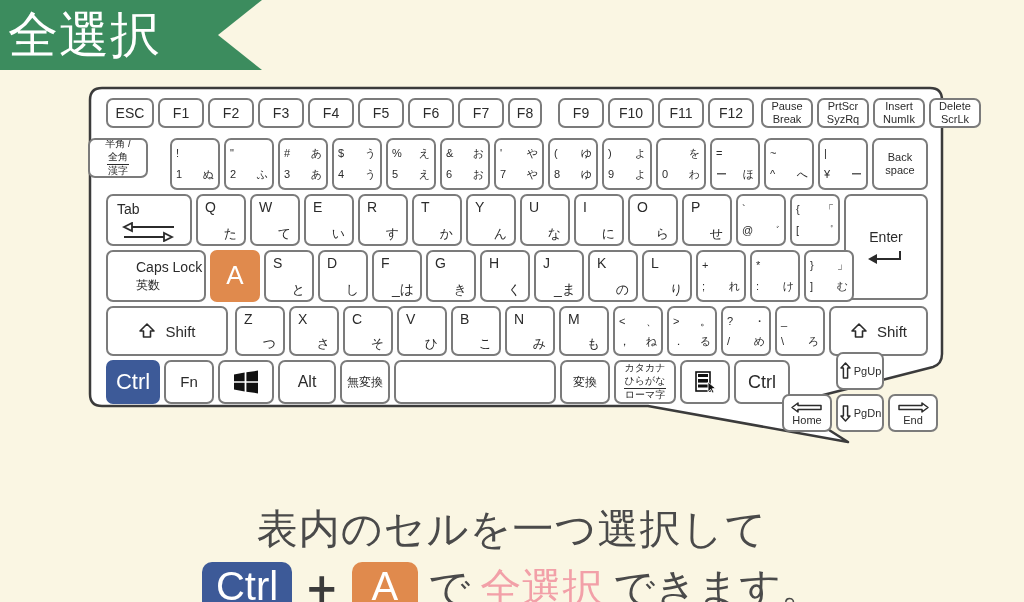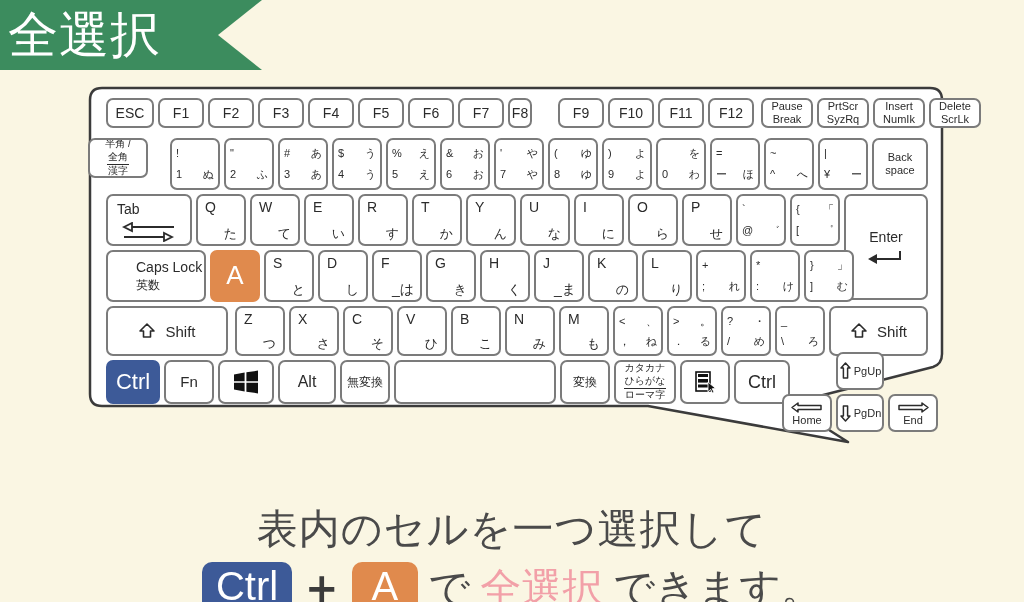--- a/index.html
+++ b/index.html
@@ -316,21 +316,21 @@
       </div>
     <div class="key" style="left:270px; top:12px; width:46px; height:30px;">
       <span class="lbl-center fs14">F5</span>
       </div>
     <div class="key" style="left:320px; top:12px; width:46px; height:30px;">
       <span class="lbl-center fs14">F6</span>
       </div>
     <div class="key" style="left:370px; top:12px; width:46px; height:30px;">
       <span class="lbl-center fs14">F7</span>
       </div>
-    <div class="key" style="left:420px; top:12px; width:24px; height:30px;">
+    <div class="key" style="left:420px; top:12px; width:34px; height:30px;">
       <span class="lbl-center fs14">F8</span>
       </div>
     <div class="key" style="left:470px; top:12px; width:46px; height:30px;">
       <span class="lbl-center fs14">F9</span>
       </div>
     <div class="key" style="left:520px; top:12px; width:46px; height:30px;">
       <span class="lbl-center fs14">F10</span>
       </div>
     <div class="key" style="left:570px; top:12px; width:46px; height:30px;">
       <span class="lbl-center fs14">F11</span>

